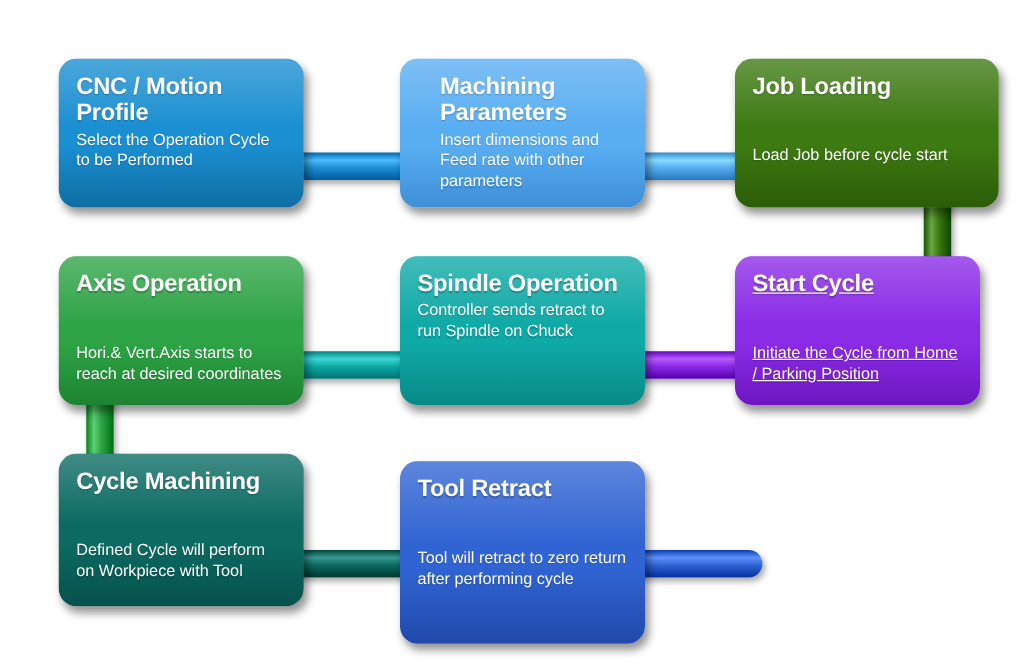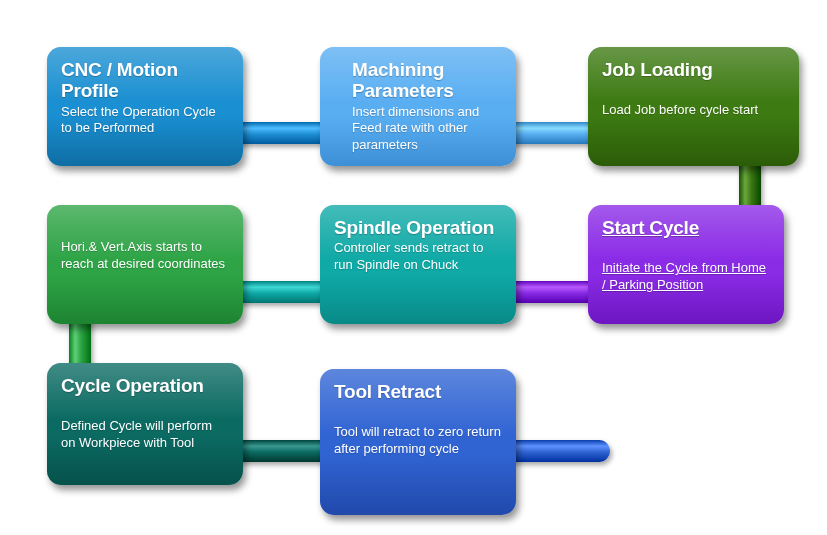--- a/index.html
+++ b/index.html
@@ -66,21 +66,21 @@
   .node-body {
     font-size: 13px;
     line-height: 1.27;
     position: relative;
     z-index: 2;
     margin-top: 2px;
     text-shadow: 0 1px 1px rgba(0,0,0,0.2);
     white-space: pre-line;
   }
   .node-body.spaced {
-    margin-top: 22px;
+    margin-top: 36px;
   }
 </style>
 </head>
 <body>
 
 <div id="canvas">
 
   <div class="conn conn-h" style="left: 222px; top: 122px; width: 120px; background: linear-gradient(rgb(0, 105, 174) 0%, rgb(77, 189, 255) 28%, rgb(31, 143, 212) 55%, rgb(0, 91, 160) 100%); box-shadow: rgba(0, 0, 0, 0.35) 2px 3px 5px;"></div>
   <div class="conn conn-h" style="left: 495px; top: 122px; width: 115px; background: linear-gradient(rgb(51, 136, 204) 0%, rgb(135, 220, 255) 28%, rgb(89, 174, 242) 55%, rgb(37, 122, 190) 100%); box-shadow: rgba(0, 0, 0, 0.35) 2px 3px 5px;"></div>
   <div class="conn conn-v" style="left: 739px; top: 140px; height: 100px; background: linear-gradient(to right, rgb(23, 84, 0) 0%, rgb(107, 168, 64) 28%, rgb(61, 122, 18) 55%, rgb(9, 70, 0) 100%); box-shadow: rgba(0, 0, 0, 0.35) 2px 3px 5px;"></div>
@@ -99,35 +99,36 @@
     <div class="node-title">Machining Parameters</div>
     <div class="node-body">Insert dimensions and Feed rate with other parameters</div>
   </div>
 
   <div class="node" style="left: 588px; top: 47px; width: 211px; height: 119px; background: linear-gradient(rgb(61, 122, 18) 0%, rgb(61, 122, 18) 58%, rgb(43, 92, 8) 100%);">
     <div class="node-title">Job Loading</div>
     <div class="node-body spaced">Load Job before cycle start</div>
   </div>
 
   <div class="node" style="left: 47px; top: 205px; width: 196px; height: 119px; background: linear-gradient(rgb(46, 164, 70) 0%, rgb(46, 164, 70) 58%, rgb(29, 132, 49) 100%);">
+    <div class="node-title">Axis Operation</div>
     <div class="node-body spaced">Hori.&amp; Vert.Axis starts to reach at desired coordinates</div>
   </div>
 
   <div class="node" style="left: 320px; top: 205px; width: 196px; height: 119px; background: linear-gradient(rgb(15, 169, 166) 0%, rgb(15, 169, 166) 58%, rgb(8, 138, 135) 100%);">
     <div class="node-title">Spindle Operation</div>
     <div class="node-body">Controller sends retract to run Spindle on Chuck</div>
   </div>
 
   <div class="node" style="left: 588px; top: 205px; width: 196px; height: 119px; background: linear-gradient(rgb(138, 43, 230) 0%, rgb(138, 43, 230) 58%, rgb(109, 22, 192) 100%); text-decoration: underline;">
     <div class="node-title">Start  Cycle</div>
     <div class="node-body spaced">Initiate the Cycle from Home / Parking Position</div>
   </div>
 
   <div class="node" style="left: 47px; top: 363px; width: 196px; height: 122px; background: linear-gradient(rgb(11, 107, 99) 0%, rgb(11, 107, 99) 58%, rgb(6, 81, 75) 100%);">
-    <div class="node-title">Cycle Operation</div>
+    <div class="node-title">Cycle Machining</div>
     <div class="node-body spaced">Defined Cycle will perform on Workpiece with Tool</div>
   </div>
 
   <div class="node" style="left: 320px; top: 369px; width: 196px; height: 146px; background: linear-gradient(rgb(48, 100, 211) 0%, rgb(48, 100, 211) 58%, rgb(33, 73, 171) 100%);">
     <div class="node-title">Tool Retract</div>
     <div class="node-body spaced">Tool will retract to zero return after performing cycle</div>
   </div>
 
 
 </div>

